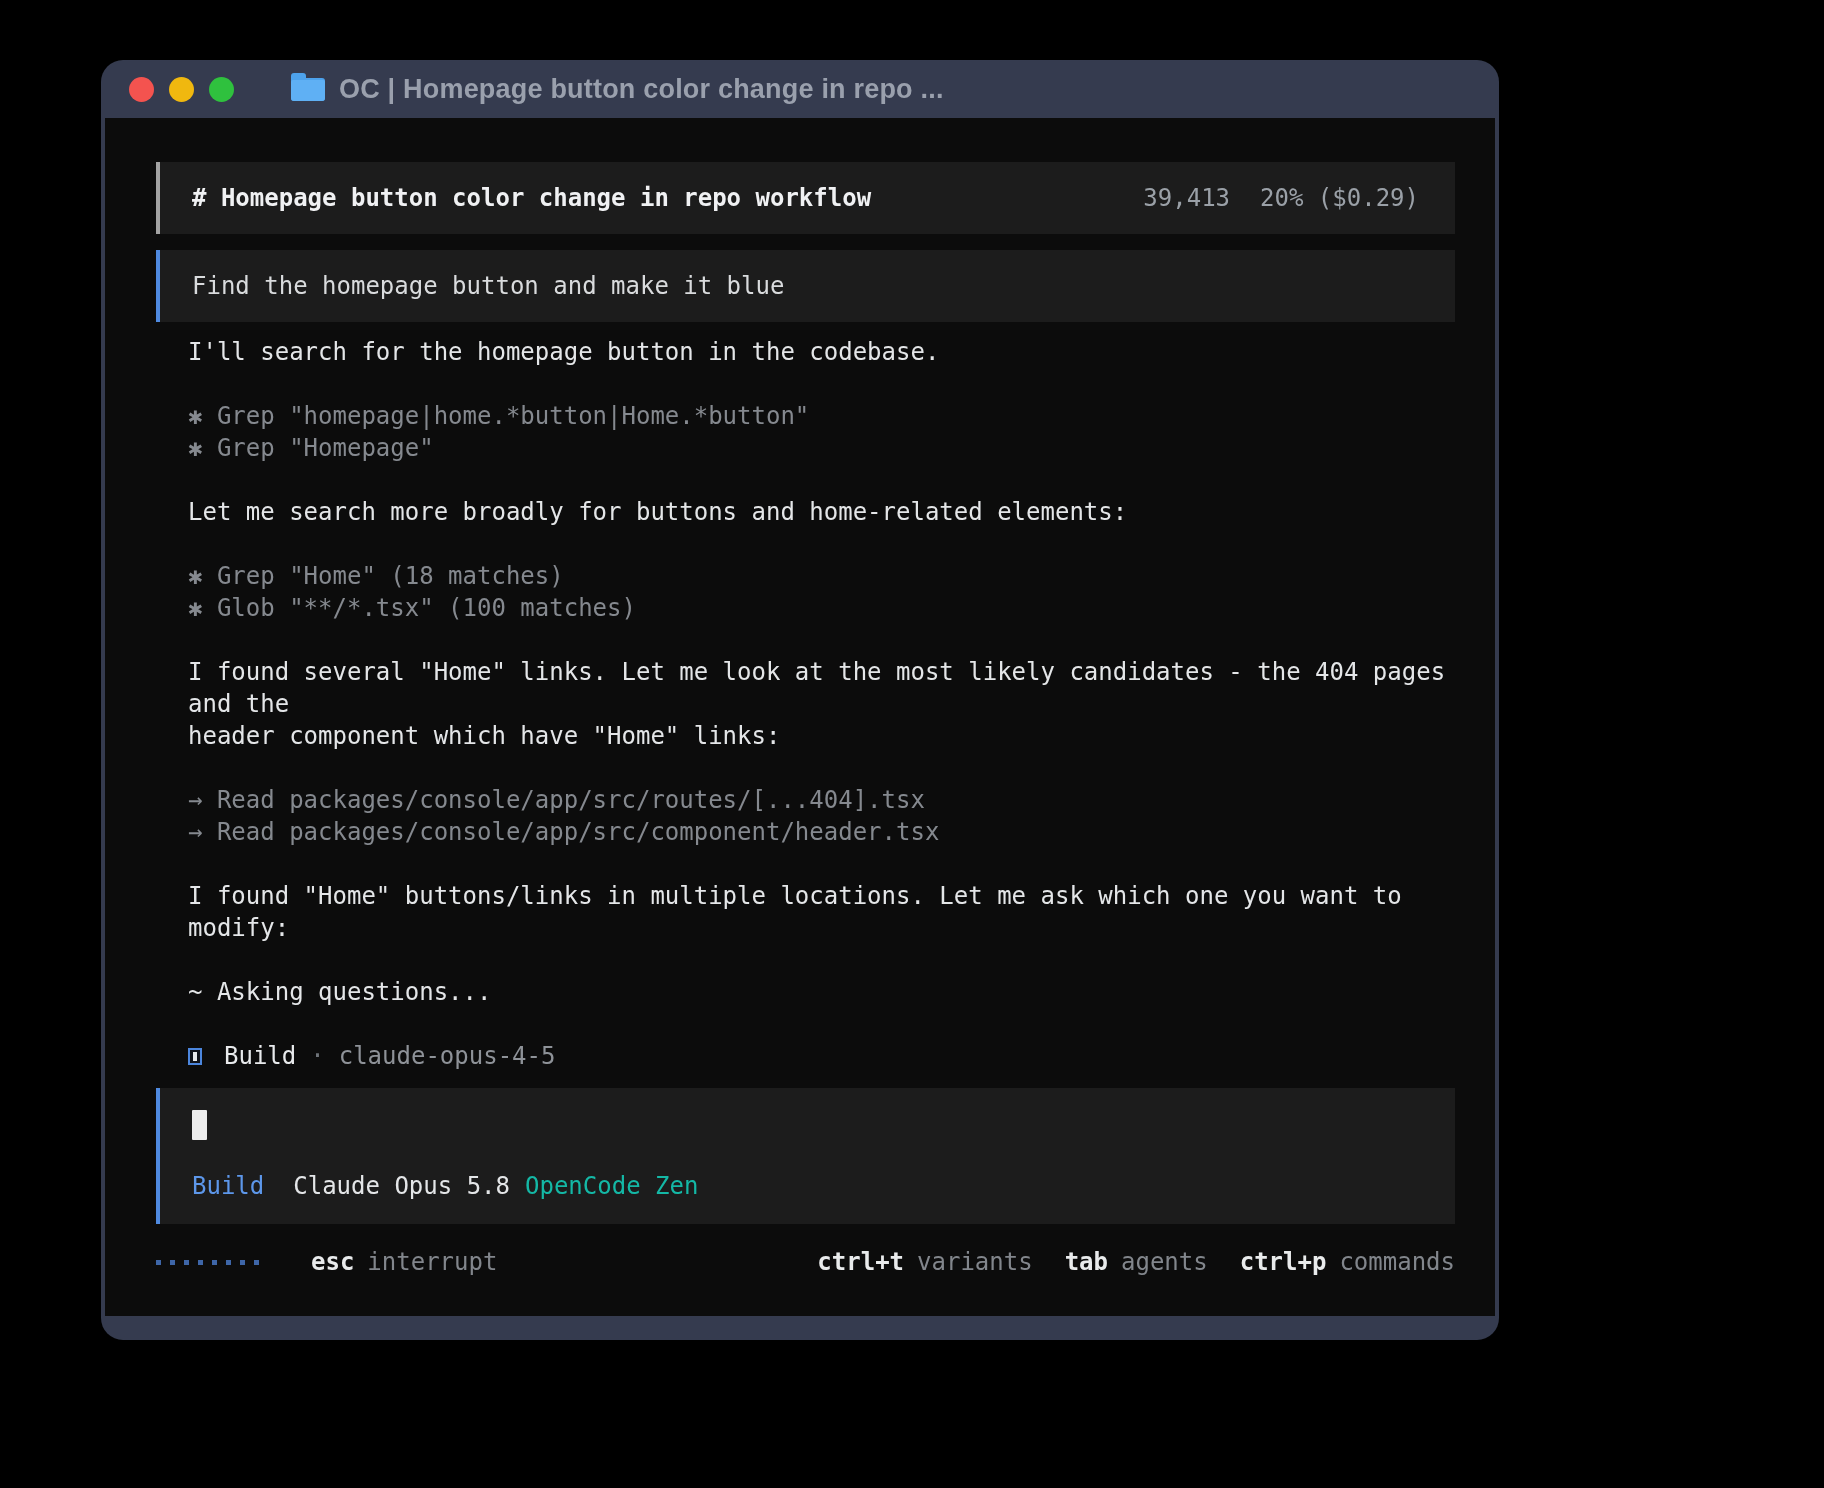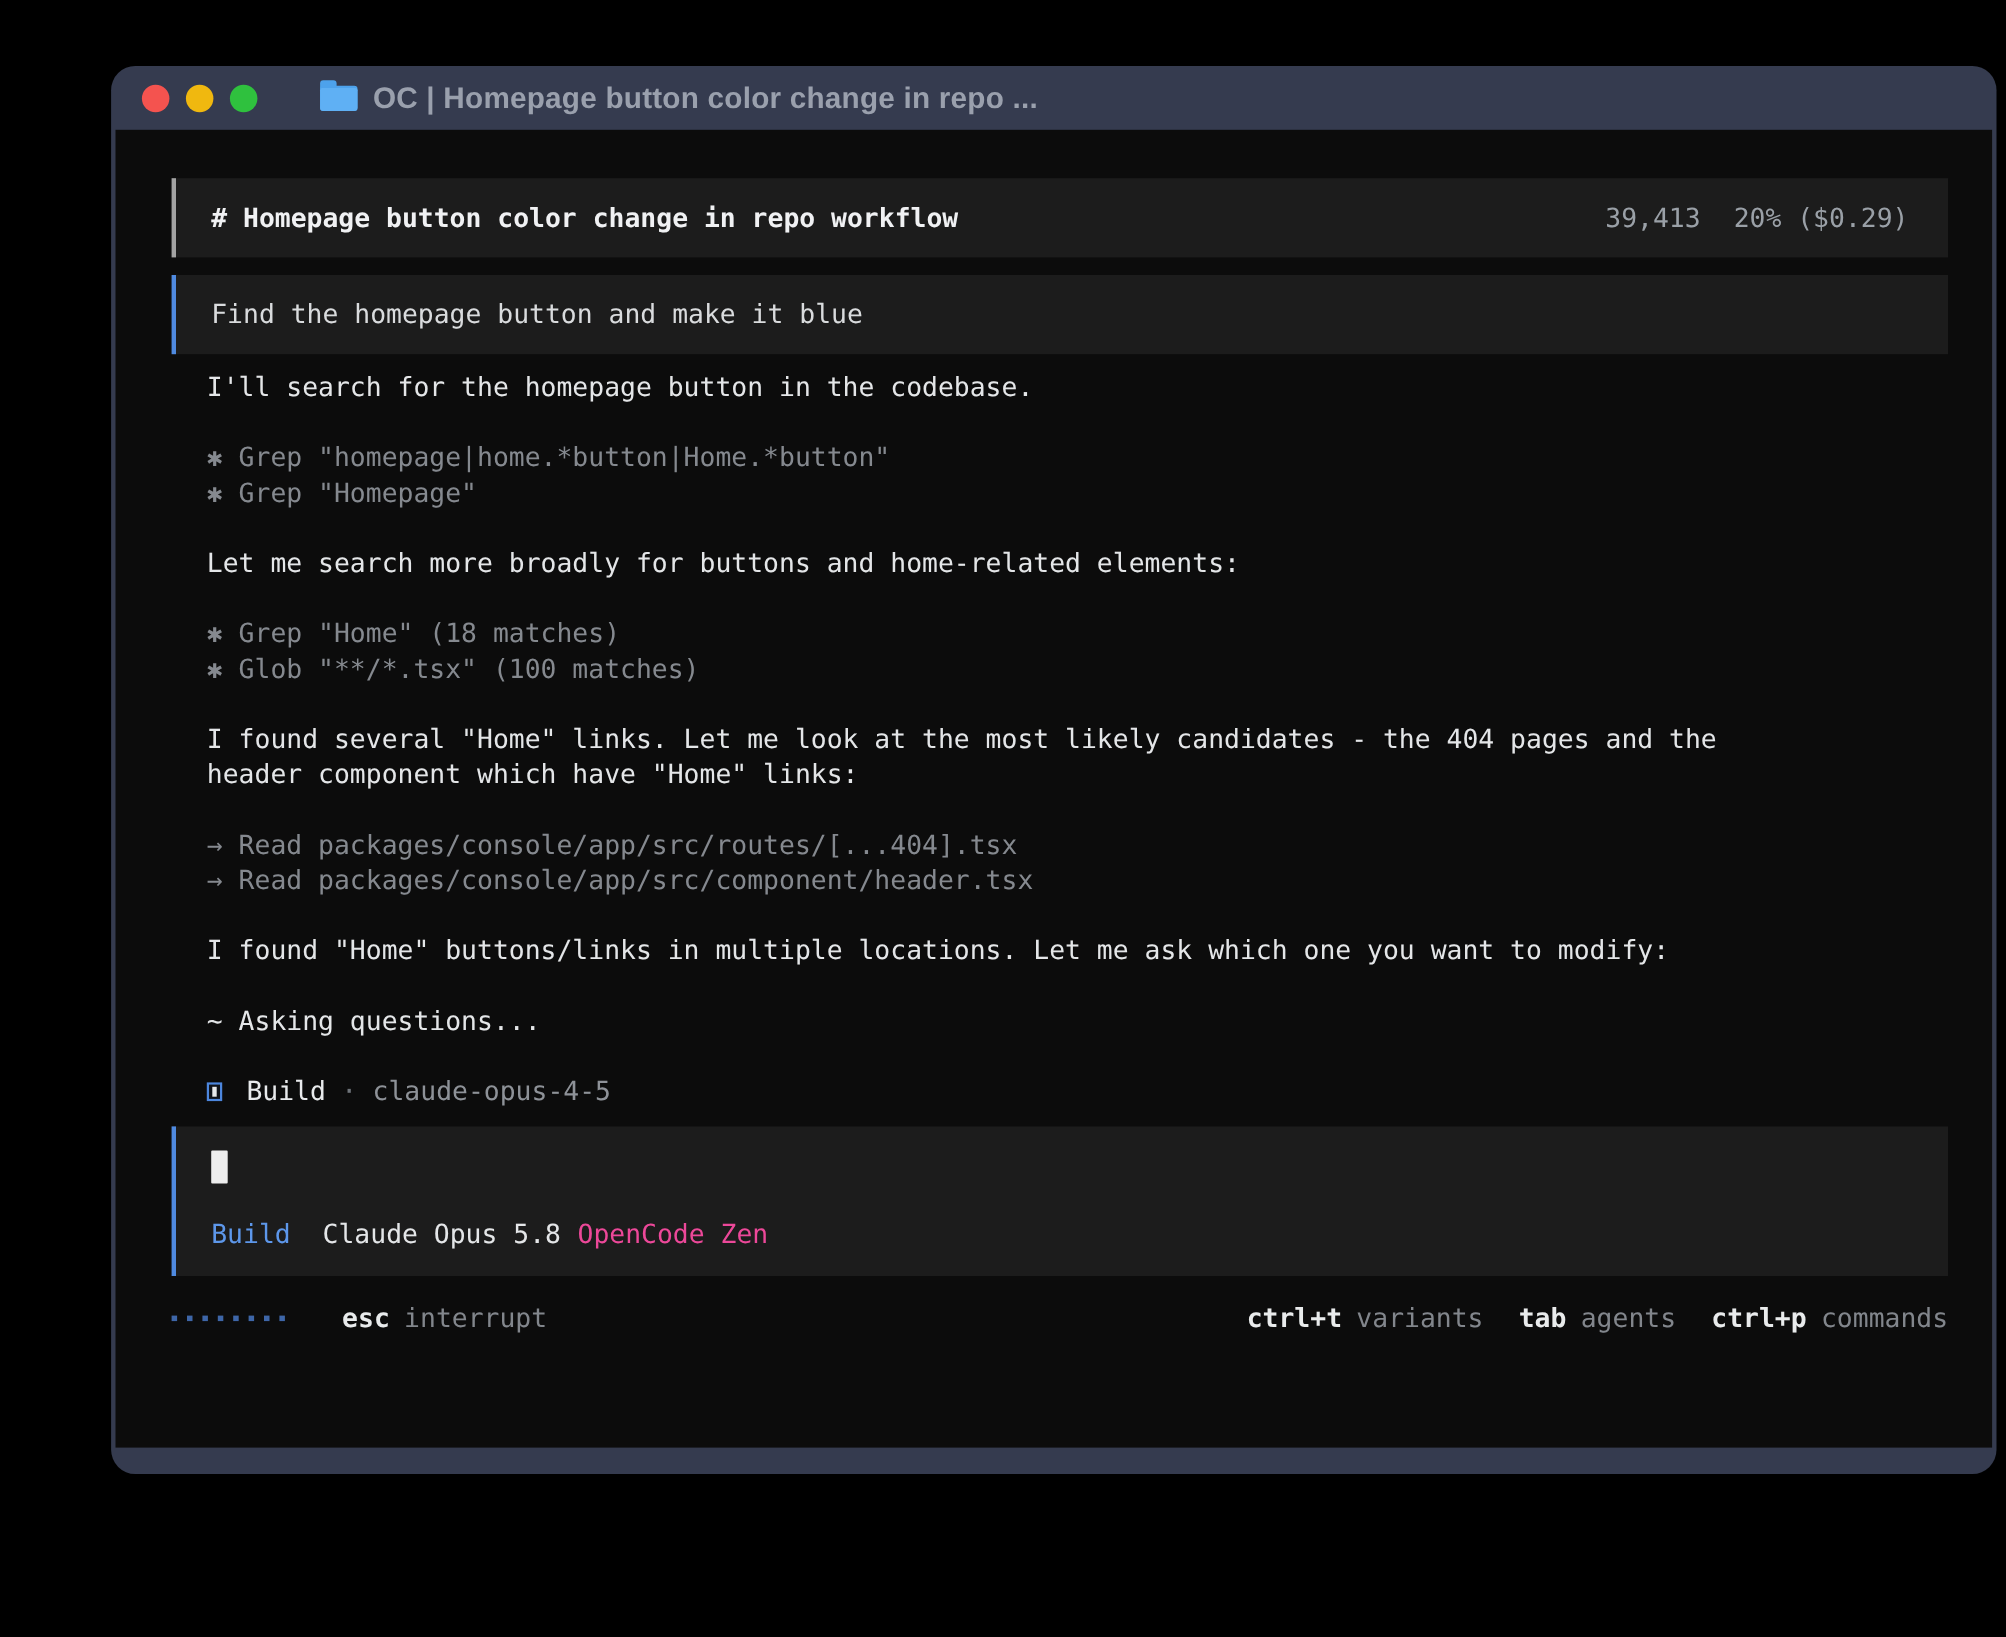--- a/index.html
+++ b/index.html
@@ -1,21 +1,21 @@
 <!DOCTYPE html>
 <html><head>
 <meta charset="utf-8">
 <style>
   * { margin: 0; padding: 0; box-sizing: border-box; }
   html, body { width: 1824px; height: 1488px; background: #000000; overflow: hidden; }
   body { font-family: "DejaVu Sans Mono", monospace; }
 
   .window {
     position: absolute; left: 101px; top: 60px;
-    width: 1714px; height: 1280px;
+    width: 1398px; height: 1280px;
     background: #353b4f;
     border-radius: 22px;
     padding: 0 4px 24px 4px;
     display: flex; flex-direction: column;
   }
 
   .titlebar {
     height: 58px; flex: 0 0 58px;
     display: flex; align-items: center;
     padding-left: 24px;
@@ -79,21 +79,21 @@
   .editor {
     margin-top: 16px;
     height: 136px;
     padding: 22px 32px 24px 32px;
     display: flex; flex-direction: column; justify-content: space-between;
   }
   .cursor { width: 15px; height: 30px; background: #ededed; border-radius: 1px; }
   .editor-footer { display: flex; align-items: baseline; }
   .editor-footer .agent { color: #5d97ea; margin-right: 29px; }
   .editor-footer .model { color: #e4e6e8; margin-right: 15px; }
-  .editor-footer .provider { color: #ec4899; }
+  .editor-footer .provider { color: #14b8a6; }
 
   .statusbar {
     margin-top: 22px;
     display: flex; justify-content: space-between; align-items: center;
     line-height: 32px;
   }
   .status-left { display: flex; align-items: center; }
   .spinner-dots { display: flex; gap: 9px; margin-right: 52px; }
   .spinner-dots i { width: 5px; height: 5px; background: #3e66a8; }
   .kbd { font-weight: bold; color: #e9ebec; }

